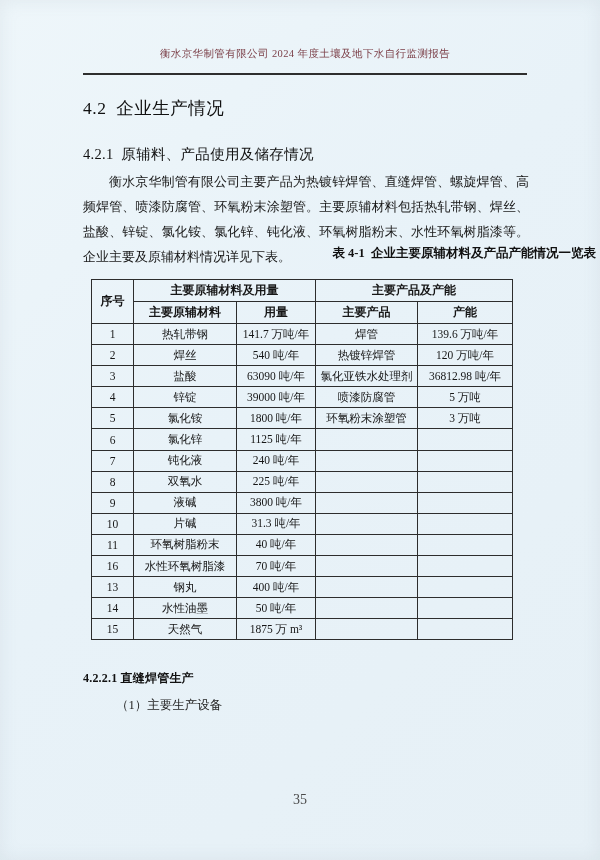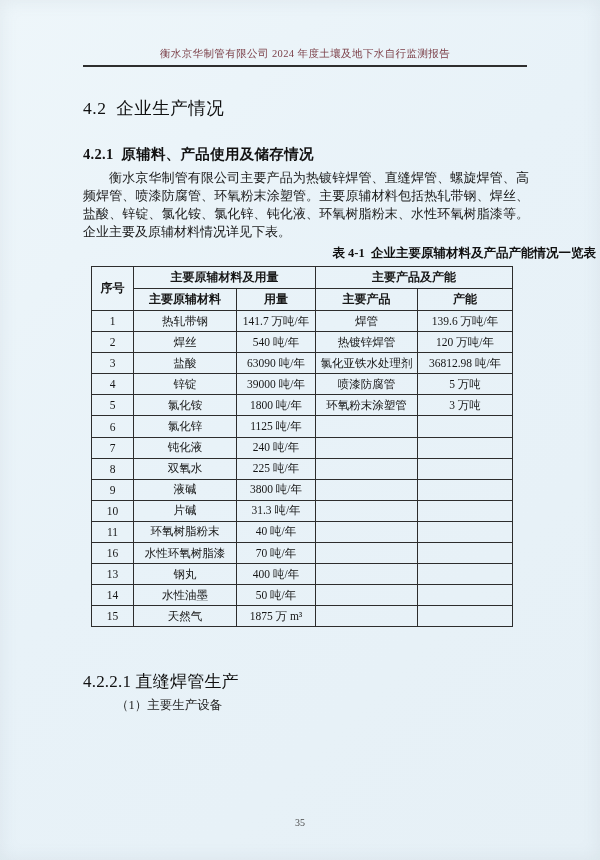--- a/index.html
+++ b/index.html
@@ -17,52 +17,52 @@
   
   .page::after{
     content:"";position:absolute;inset:0;pointer-events:none;
     box-shadow:inset 0 0 18px rgba(120,140,150,0.12);
   }
 
   .doc-header{
     position:absolute;left:83px;top:47px;width:444px;
     text-align:center;
     border-bottom:2px solid #2e2e2e;
-    padding-bottom:4px;
+    padding-bottom:12px;
   }
   .doc-header-text{
     font-size:10.5px;
     color:#7c4049;
     letter-spacing:0.4px;
     white-space:nowrap;
   }
 
   .h-42{
     position:absolute;left:83px;top:96px;
     font-size:17.5px;font-weight:normal;letter-spacing:0.5px;
     white-space:pre-wrap;color:#111;
   }
   .h-421{
     position:absolute;left:83px;top:145px;
-    font-size:14.5px;font-weight:bold;letter-spacing:0.3px;
+    font-size:14.5px;font-weight:normal;letter-spacing:0.3px;
     white-space:pre-wrap;color:#111;
   }
   .body-paragraph{
     position:absolute;left:83px;top:169px;width:446px;
-    font-size:13px;line-height:18px;
+    font-size:13px;line-height:25px;
     text-align:justify;text-indent:2em;
     color:#181818;
   }
   .table-caption{
     position:absolute;left:0;top:245px;width:596px;
     text-align:right;font-weight:bold;font-size:12.5px;
     white-space:pre-wrap;color:#111;
   }
 
-  .table-wrap{position:absolute;left:91px;top:266px;}
+  .table-wrap{position:absolute;left:91px;top:279px;}
   table.materials{
     border-collapse:collapse;table-layout:fixed;width:421px;
     font-size:11.5px;color:#161616;
     background:transparent;
   }
   table.materials th,
   table.materials td{
     border:1.2px solid #2d2d2d;
     text-align:center;vertical-align:middle;
     padding:0 2px;overflow:hidden;white-space:nowrap;
@@ -75,30 +75,30 @@
   col.c-product{width:102px;}
   col.c-capacity{width:95px;}
 
   .h-422{
     position:absolute;left:83px;top:634px;
     font-size:15px;font-weight:bold;letter-spacing:0.5px;
     white-space:pre-wrap;color:#111;
   }
   .h-4221{
     position:absolute;left:83px;top:670px;
-    font-size:17px;font-weight:normal;letter-spacing:0.2px;
+    font-size:12px;font-weight:bold;letter-spacing:0.2px;
     white-space:pre-wrap;color:#111;
   }
   .list-item{
     position:absolute;left:116px;top:697px;
     font-size:12.5px;color:#222;white-space:pre-wrap;
   }
   .page-number{
     position:absolute;left:0;top:792px;width:600px;
-    text-align:center;font-size:10px;color:#4a4a4a;margin-top:25px;
+    text-align:center;font-size:14px;color:#4a4a4a;
   }
 </style>
 </head>
 <body>
 
 <div class="page">
 
   <div class="doc-header">
     <div class="doc-header-text">衡水京华制管有限公司 2024 年度土壤及地下水自行监测报告</div>
   </div>

